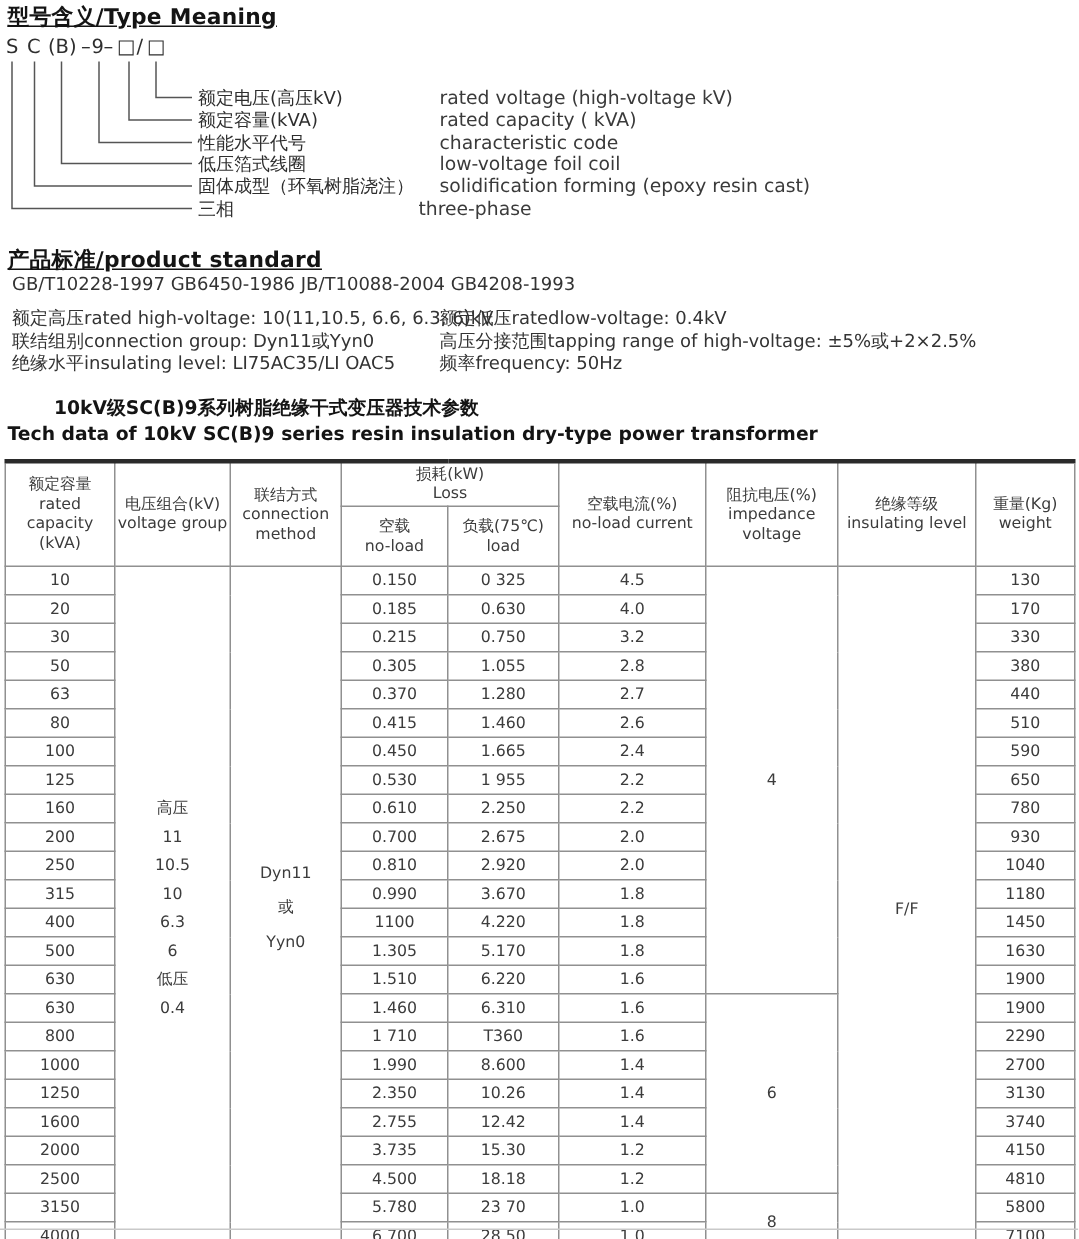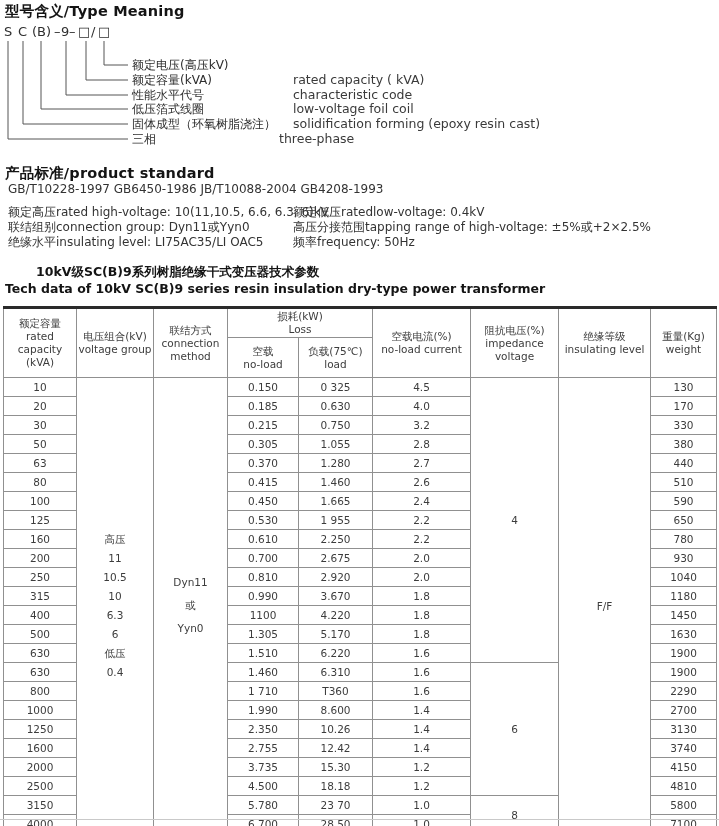--- a/index.html
+++ b/index.html
@@ -1,18 +1,18 @@
 <!DOCTYPE html>
 <html><head>
 <meta charset="utf-8">
 <style>
   html,body{margin:0;padding:0;background:#fff;}
   #page{position:relative;width:719px;height:826px;background:#ffffff;overflow:hidden;
         font-family:"DejaVu Sans","Liberation Sans",sans-serif;color:#3b3b3b;}
-  .abs{position:absolute;}
+  .abs{position:absolute;text-decoration:underline;}
   .h-title{font-size:14.5px;font-weight:bold;color:#141414;letter-spacing:0.2px;}
   
   #diagram{position:absolute;left:0;top:22px;width:719px;height:138px;}
   .mc{position:absolute;top:2px;font-size:13px;color:#2e2e2e;}
   .cn-label{position:absolute;font-size:12px;color:#2e2e2e;white-space:nowrap;}
   .en-label{position:absolute;font-size:12.5px;color:#3a3a3a;white-space:nowrap;}
   
   .std-line{position:absolute;font-size:12px;color:#333;white-space:nowrap;}
   .std-row{position:absolute;left:8px;width:705px;height:15px;text-align:center;}
   .std-row .l{position:absolute;left:0;font-size:12px;white-space:nowrap;color:#333;}
@@ -58,20 +58,21 @@
       <polyline points="8,19 8,117 128,117" fill="none" stroke="#555" stroke-width="1"></polyline>
     </svg>
 
     <span class="cn-label" style="left:132px;top:35px;">额定电压(高压kV)</span>
     <span class="cn-label" style="left:132px;top:50px;">额定容量(kVA)</span>
     <span class="cn-label" style="left:132px;top:65px;">性能水平代号</span>
     <span class="cn-label" style="left:132px;top:79px;">低压箔式线圈</span>
     <span class="cn-label" style="left:132px;top:94px;text-align:right;">固体成型（环氧树脂浇注）</span>
     <span class="cn-label" style="left:132px;top:109px;">三相</span>
 
+    <span class="en-label" style="left:293px;top:35px;">rated voltage (high-voltage kV)</span>
     <span class="en-label" style="left:293px;top:50px;">rated capacity ( kVA)</span>
     <span class="en-label" style="left:293px;top:65px;">characteristic code</span>
     <span class="en-label" style="left:293px;top:79px;">low-voltage foil coil</span>
     <span class="en-label" style="left:293px;top:94px;">solidification forming (epoxy resin cast)</span>
     <span class="en-label" style="left:279px;top:109px;">three-phase</span>
   </div>
 
   <div class="abs h-title" style="left:5px;top:164px;">产品标准/product standard</div>
   <div class="std-line" style="left:8px;top:182px;">GB/T10228-1997 GB6450-1986 JB/T10088-2004 GB4208-1993</div>
 

